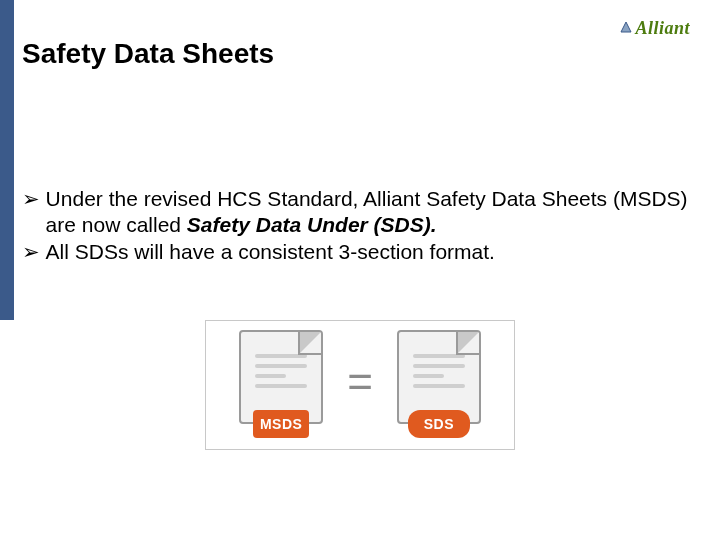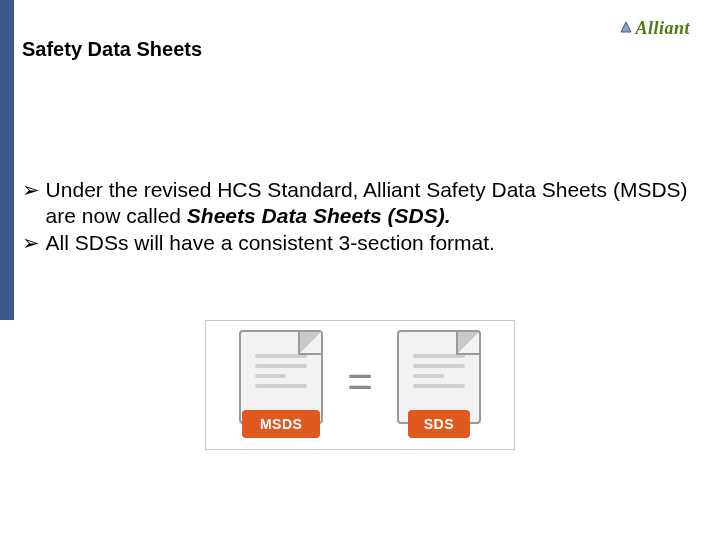--- a/index.html
+++ b/index.html
@@ -38,21 +38,21 @@
   }
   .brand-text {
     font-family: Georgia, 'Times New Roman', serif;
     font-weight: bold;
     font-style: italic;
     font-size: 18px;
     color: #4d7c0f;
     letter-spacing: 0.5px;
   }
   .title {
-    font-size: 20px;
+    font-size: 28px;
     font-weight: bold;
     color: #000;
     margin-top: 14px;
   }
   .bullets {
     margin-top: 116px;
     font-size: 21px;
     color: #000;
     line-height: 1.22;
   }
@@ -134,22 +134,22 @@
     height: 28px;
     border-radius: 4px;
     color: #fff;
     font-weight: bold;
     font-size: 14px;
     display: flex;
     align-items: center;
     justify-content: center;
     letter-spacing: 0.5px;
   }
-  .doc-label.msds { background: #e05a1f; width: 78px; }
-  .doc-label.sds  { background: #e05a1f; width: 62px; }
+  .doc-label.msds { background: #e05a1f; width: 56px; }
+  .doc-label.sds  { background: #e05a1f; width: 62px; border-radius: 12px; }
   .equals {
     font-size: 44px;
     color: #8a8a8a;
     font-weight: 300;
     line-height: 1;
     padding-bottom: 6px;
   }
 </style>
 </head>
 <body>
@@ -165,21 +165,21 @@
   <span class="brand-text">Alliant</span>
 </div>
 
 <div class="content">
   <div class="title">Safety Data Sheets</div>
 
   <div class="bullets">
     <div class="bullet">
       <span class="bullet-marker">➢</span>
       <span class="bullet-body">
-        <span class="b1-inline">Under the revised HCS Standard, Alliant Safety Data Sheets (MSDS) are now called </span><span class="b1-inline b1-bold">Sheets Data Sheets (SDS).</span>
+        <span class="b1-inline">Under the revised HCS Standard, Alliant Safety Data Sheets (MSDS) are now called </span><span class="b1-inline b1-bold">Safety Data Under (SDS).</span>
       </span>
     </div>
     <div class="bullet">
       <span class="bullet-marker">➢</span>
       <span class="bullet-body">All SDSs will have a consistent 3-section format.</span>
     </div>
   </div>
 </div>
 
 <div class="graphic">

